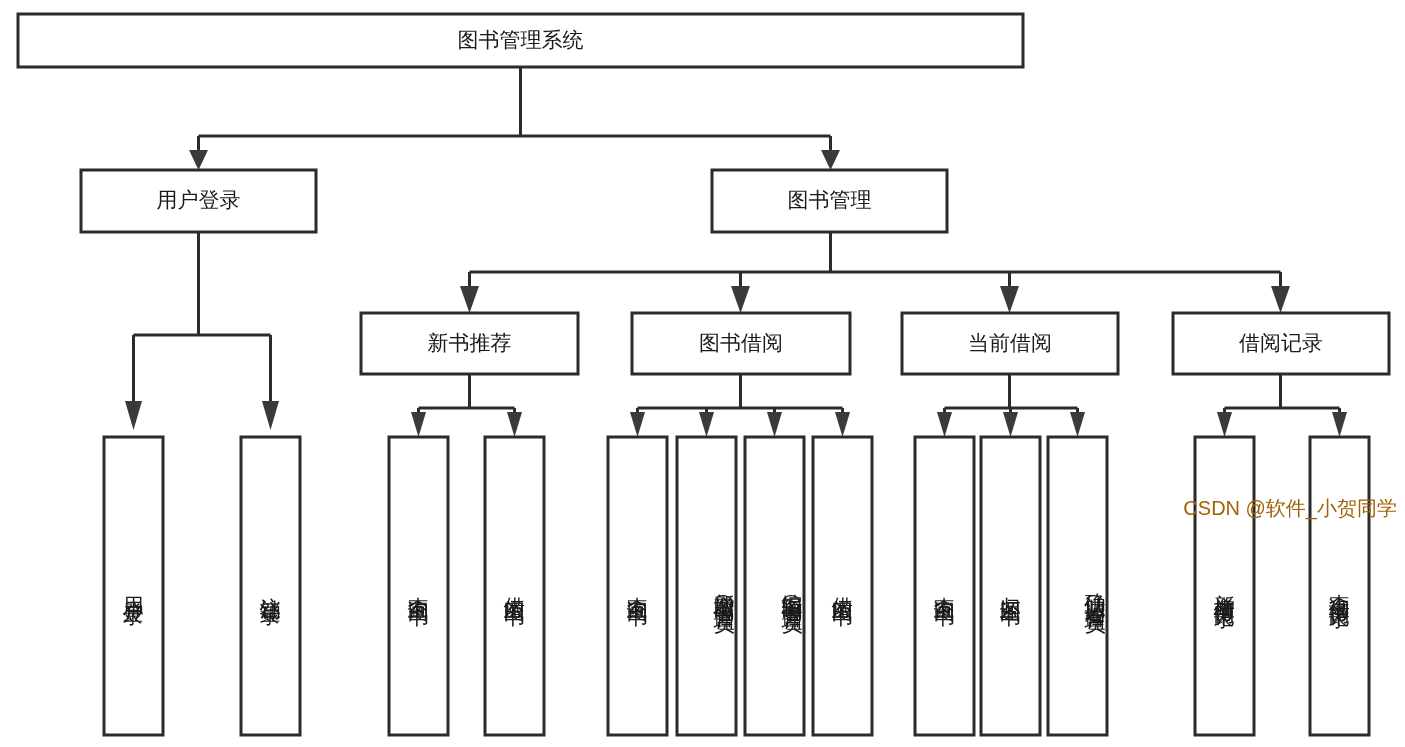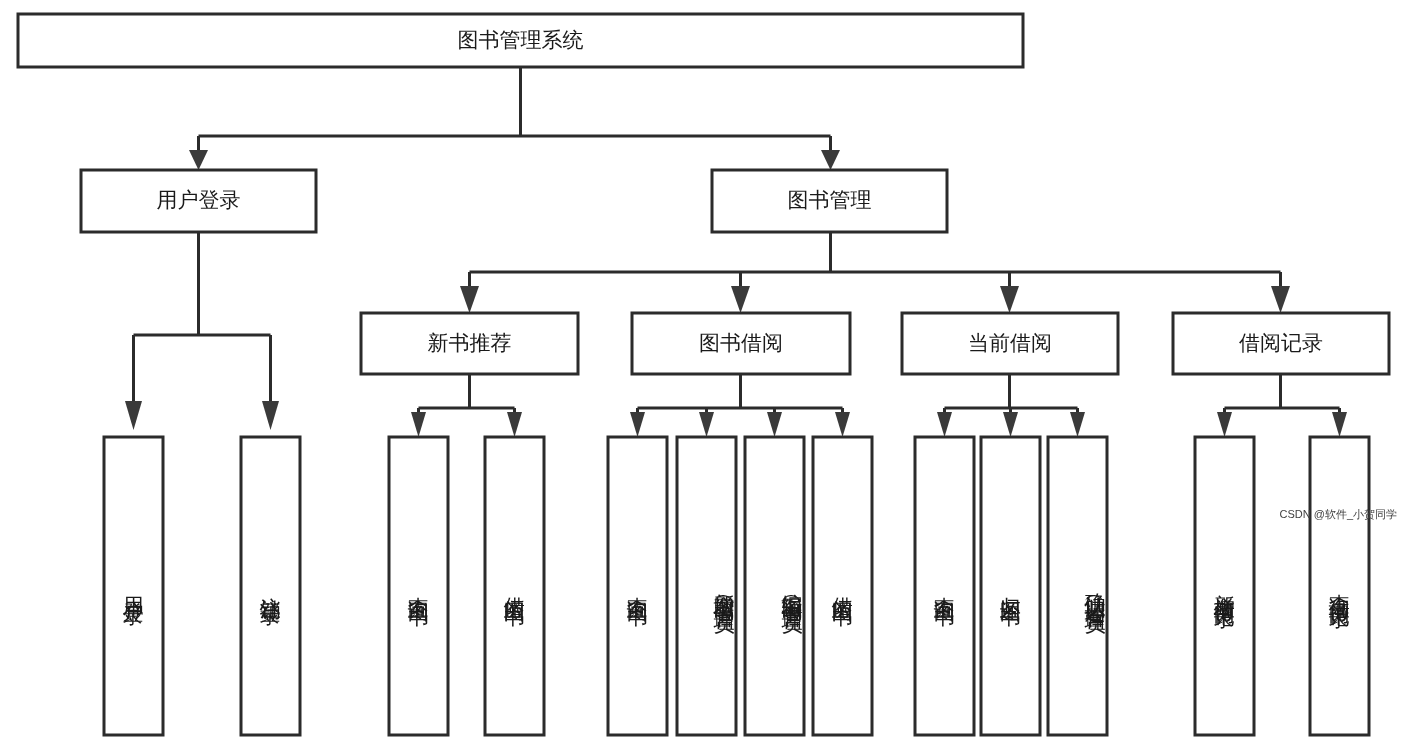--- a/index.html
+++ b/index.html
@@ -65,22 +65,22 @@
     user-select: none;
   }
   .leaf-label.centered {
     align-items: center;
   }
   .watermark {
     position: absolute;
     right: 8px;
     bottom: 4px;
     font-family: "Liberation Sans", "DejaVu Sans", sans-serif;
-    font-size: 11px;
-    color: #404040;
+    font-size: 20px;
+    color: #a16207;
     white-space: nowrap;
     user-select: none;
   }
 </style>
 </head>
 <body>
 
 <div id="diagram-root">
 
   <svg class="diagram-canvas" viewBox="0 0 1405 747">

